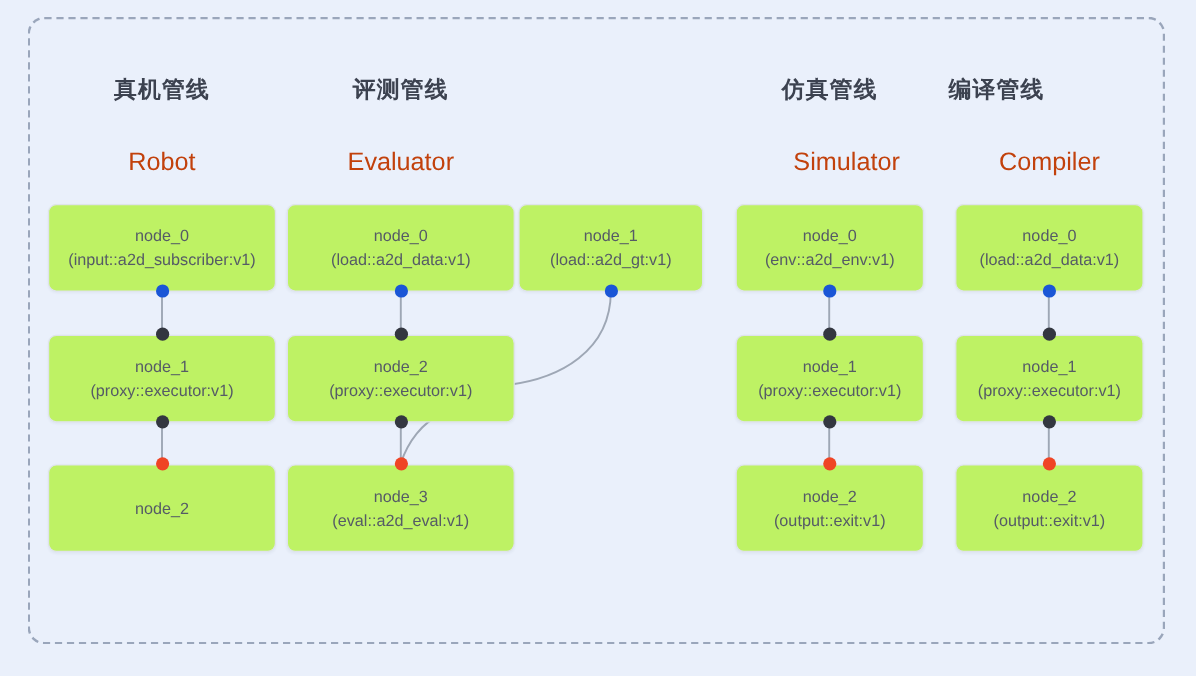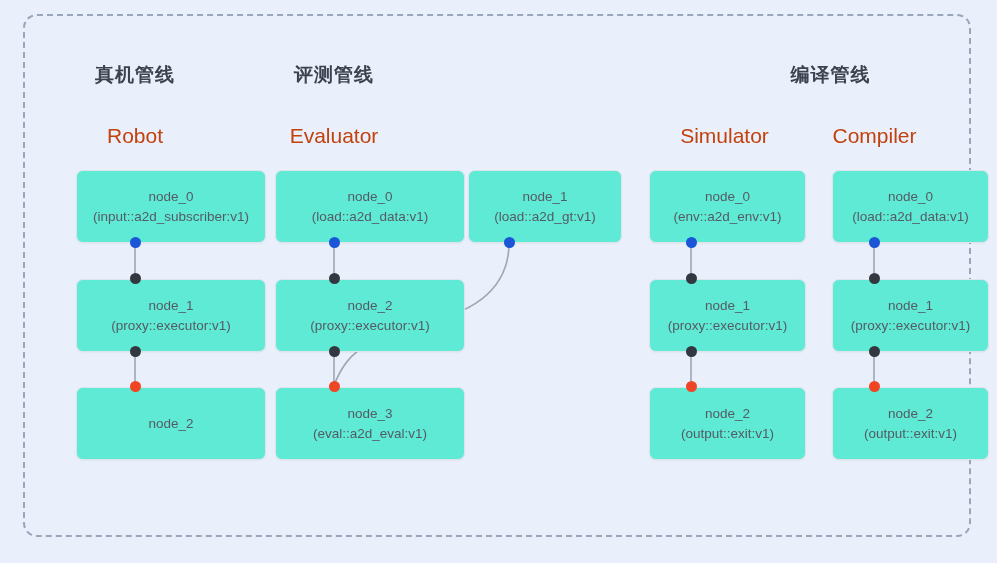--- a/index.html
+++ b/index.html
@@ -53,30 +53,29 @@
   .col-title-en {
     position: absolute;
     text-align: center;
     font-size: 21px;
     color: #c2410c;
     white-space: nowrap;
   }
   
   .node {
     position: absolute;
-    background: #5eead4;
+    background: #bef264;
     border: 1px solid #dfe3ea;
     border-radius: 7px;
     box-sizing: border-box;
     display: flex;
     flex-direction: column;
     align-items: center;
     justify-content: center;
     box-shadow: 0 1px 2px rgba(40,50,70,0.05);
-    margin-left: 36px;
   }
   .node-name {
     font-size: 13.5px;
     color: #555b66;
     line-height: 1.45;
     white-space: nowrap;
   }
   .node-type {
     font-size: 13.5px;
     color: #555b66;
@@ -163,21 +162,22 @@
   </div>
   <div class="dot black" style="left:328.5px; top:273px;"></div>
   <div class="dot black" style="left:328.5px; top:346px;"></div>
 
   <div class="node" style="left:239px; top:387px; width:190px; height:73px;">
     <div class="node-name">node_3</div>
     <div class="node-type">(eval::a2d_eval:v1)</div>
   </div>
   <div class="dot red" style="left:328.5px; top:381px;"></div>
 
-  <div class="col-title-en" style="left:646px; top:124px; width:157px;">Simulator</div>
+  <div class="col-title-cn" style="left:613px; top:62px; width:157px;">仿真管线</div>
+  <div class="col-title-en" style="left:627px; top:124px; width:157px;">Simulator</div>
 
   <div class="node" style="left:613px; top:170px; width:157px; height:73px;">
     <div class="node-name">node_0</div>
     <div class="node-type">(env::a2d_env:v1)</div>
   </div>
   <div class="dot blue" style="left:685.5px; top:237px;"></div>
 
   <div class="node" style="left:613px; top:279px; width:157px; height:73px;">
     <div class="node-name">node_1</div>
     <div class="node-type">(proxy::executor:v1)</div>

